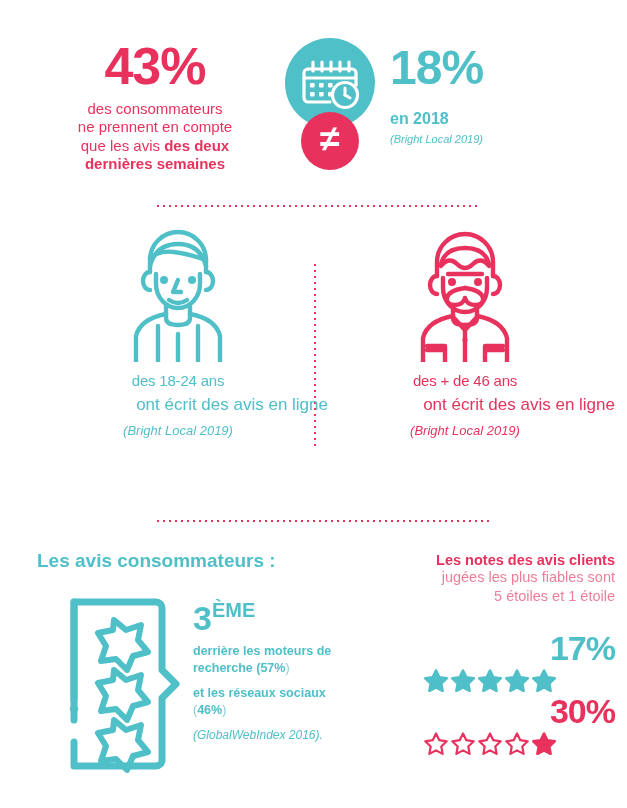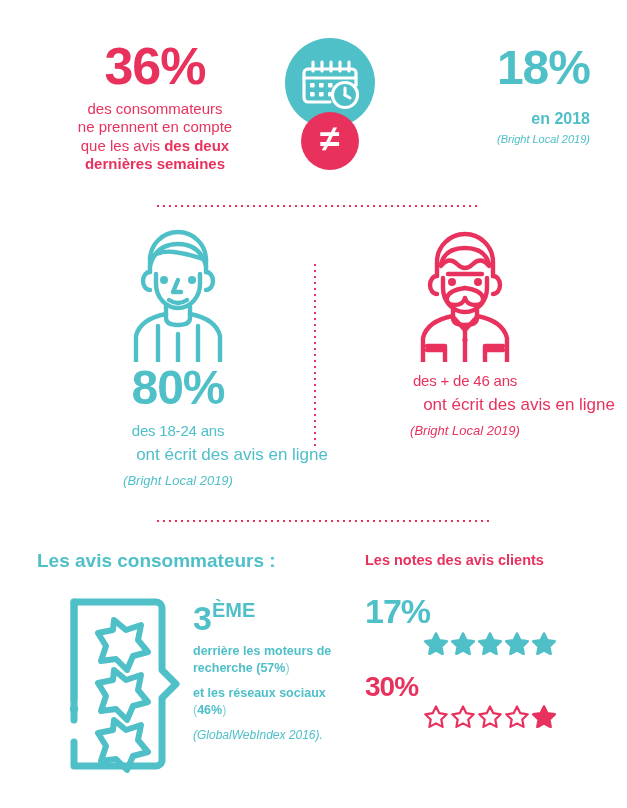--- a/index.html
+++ b/index.html
@@ -58,21 +58,21 @@
   #neq-badge .glyph {
     color: #fff;
     font-size: 36px;
     font-weight: bold;
     line-height: 1;
     margin-top: -4px;
   }
 
   #sec1-18 {
     left: 390px; top: 44px; width: 200px;
-    text-align: right;
+    text-align: left;
   }
   #sec1-18 .num { font-size: 48px; }
   #sec1-18 .sub {
     font-size: 16px; font-weight: bold; margin-top: 18px;
   }
   #sec1-18 .src {
     font-size: 11px; font-style: italic; margin-top: 5px;
   }
 
   
@@ -122,34 +122,34 @@
     font-size: 12.5px; line-height: 1.33; margin-top: 8px;
   }
   #rank-block .body p { margin: 0 0 9px 0; }
   #rank-block .body b { font-weight: bold; }
   #rank-block .body .muted { color: #84CFD6; }
   #rank-block .src {
     font-size: 12px; font-style: italic; margin-top: 9px;
   }
 
   
-  #notes-block { left: 365px; top: 552px; width: 250px; text-align: left; }
+  #notes-block { left: 365px; top: 552px; width: 250px; text-align: right; }
   #notes-block .t1 { font-size: 14.5px; font-weight: bold; }
   #notes-block .t2 { font-size: 14.5px; line-height: 1.28; }
   #notes-block .n1 { font-size: 34px; margin-top: 26px; }
-  #notes-block .n2 { font-size: 28px; margin-top: 18px; }
+  #notes-block .n2 { font-size: 34px; margin-top: 2px; }
   .star-row {
     display: flex; justify-content: center; gap: 3px; margin-top: 4px;
   }
 </style>
 </head>
 <body>
 
 <div class="abs" id="sec1-40">
-  <div class="big-pct pink num">36%</div>
+  <div class="big-pct pink num">43%</div>
   <div class="desc pink">
     <span>des consommateurs</span><br>
     <span>ne prennent en compte</span><br>
     <span>que les avis </span><b>des deux</b><br>
     <b>dernières semaines</b>
   </div>
 </div>
 
 <div class="abs" id="calendar-badge">
   <svg width="90" height="90" viewBox="0 0 90 90" aria-hidden="true">
@@ -213,21 +213,20 @@
         <path d="M130 104 v36"></path>
         <path d="M170 104 v36"></path>
         <path d="M150 112 v28"></path>
       </g>
       <g fill="#4FBFC8">
         <circle cx="136" cy="58" r="4"></circle>
         <circle cx="164" cy="58" r="4"></circle>
       </g>
     </svg>
   </div>
-  <div class="big-pct teal num">80%</div>
   <div class="age teal">des 18-24 ans</div>
   <div class="line2 teal">ont écrit des avis en ligne</div>
   <div class="src teal">(Bright Local 2019)</div>
 </div>
 
 <div class="abs person-block" id="person-old">
   <div class="fig">
     <svg width="300" height="140" viewBox="0 0 300 140" aria-hidden="true">
       <g fill="none" stroke="#E8325D" stroke-width="4.4" stroke-linecap="round" stroke-linejoin="round">
         <path d="M122 54 v-14 a28 28 0 0 1 56 0 v14"></path>
@@ -288,20 +287,24 @@
     <p>
       <b>et les réseaux sociaux</b><br>
       <span class="muted">(</span><b>46%</b><span class="muted">)</span>
     </p>
   </div>
   <div class="src teal">(GlobalWebIndex 2016).</div>
 </div>
 
 <div class="abs" id="notes-block">
   <div class="t1 pink">Les notes des avis clients</div>
+  <div class="t2 pink-lite">
+    <span>jugées les plus fiables sont</span><br>
+    <span>5 étoiles et 1 étoile</span>
+  </div>
 
   <div class="big-pct teal n1">17%</div>
   <div class="star-row">
     <svg class="st" width="24" height="23" viewBox="0 0 24 23">
         <path d="M12 1.5 l3.3 6.7 l7.4 1.1 l-5.4 5.2 l1.3 7.4 l-6.6 -3.5 l-6.6 3.5 l1.3 -7.4 l-5.4 -5.2 l7.4 -1.1 z" fill="#4FBFC8" stroke="#4FBFC8" stroke-width="2.6" stroke-linejoin="round"></path>
       </svg>
     <svg class="st" width="24" height="23" viewBox="0 0 24 23">
         <path d="M12 1.5 l3.3 6.7 l7.4 1.1 l-5.4 5.2 l1.3 7.4 l-6.6 -3.5 l-6.6 3.5 l1.3 -7.4 l-5.4 -5.2 l7.4 -1.1 z" fill="#4FBFC8" stroke="#4FBFC8" stroke-width="2.6" stroke-linejoin="round"></path>
       </svg>
     <svg class="st" width="24" height="23" viewBox="0 0 24 23">

